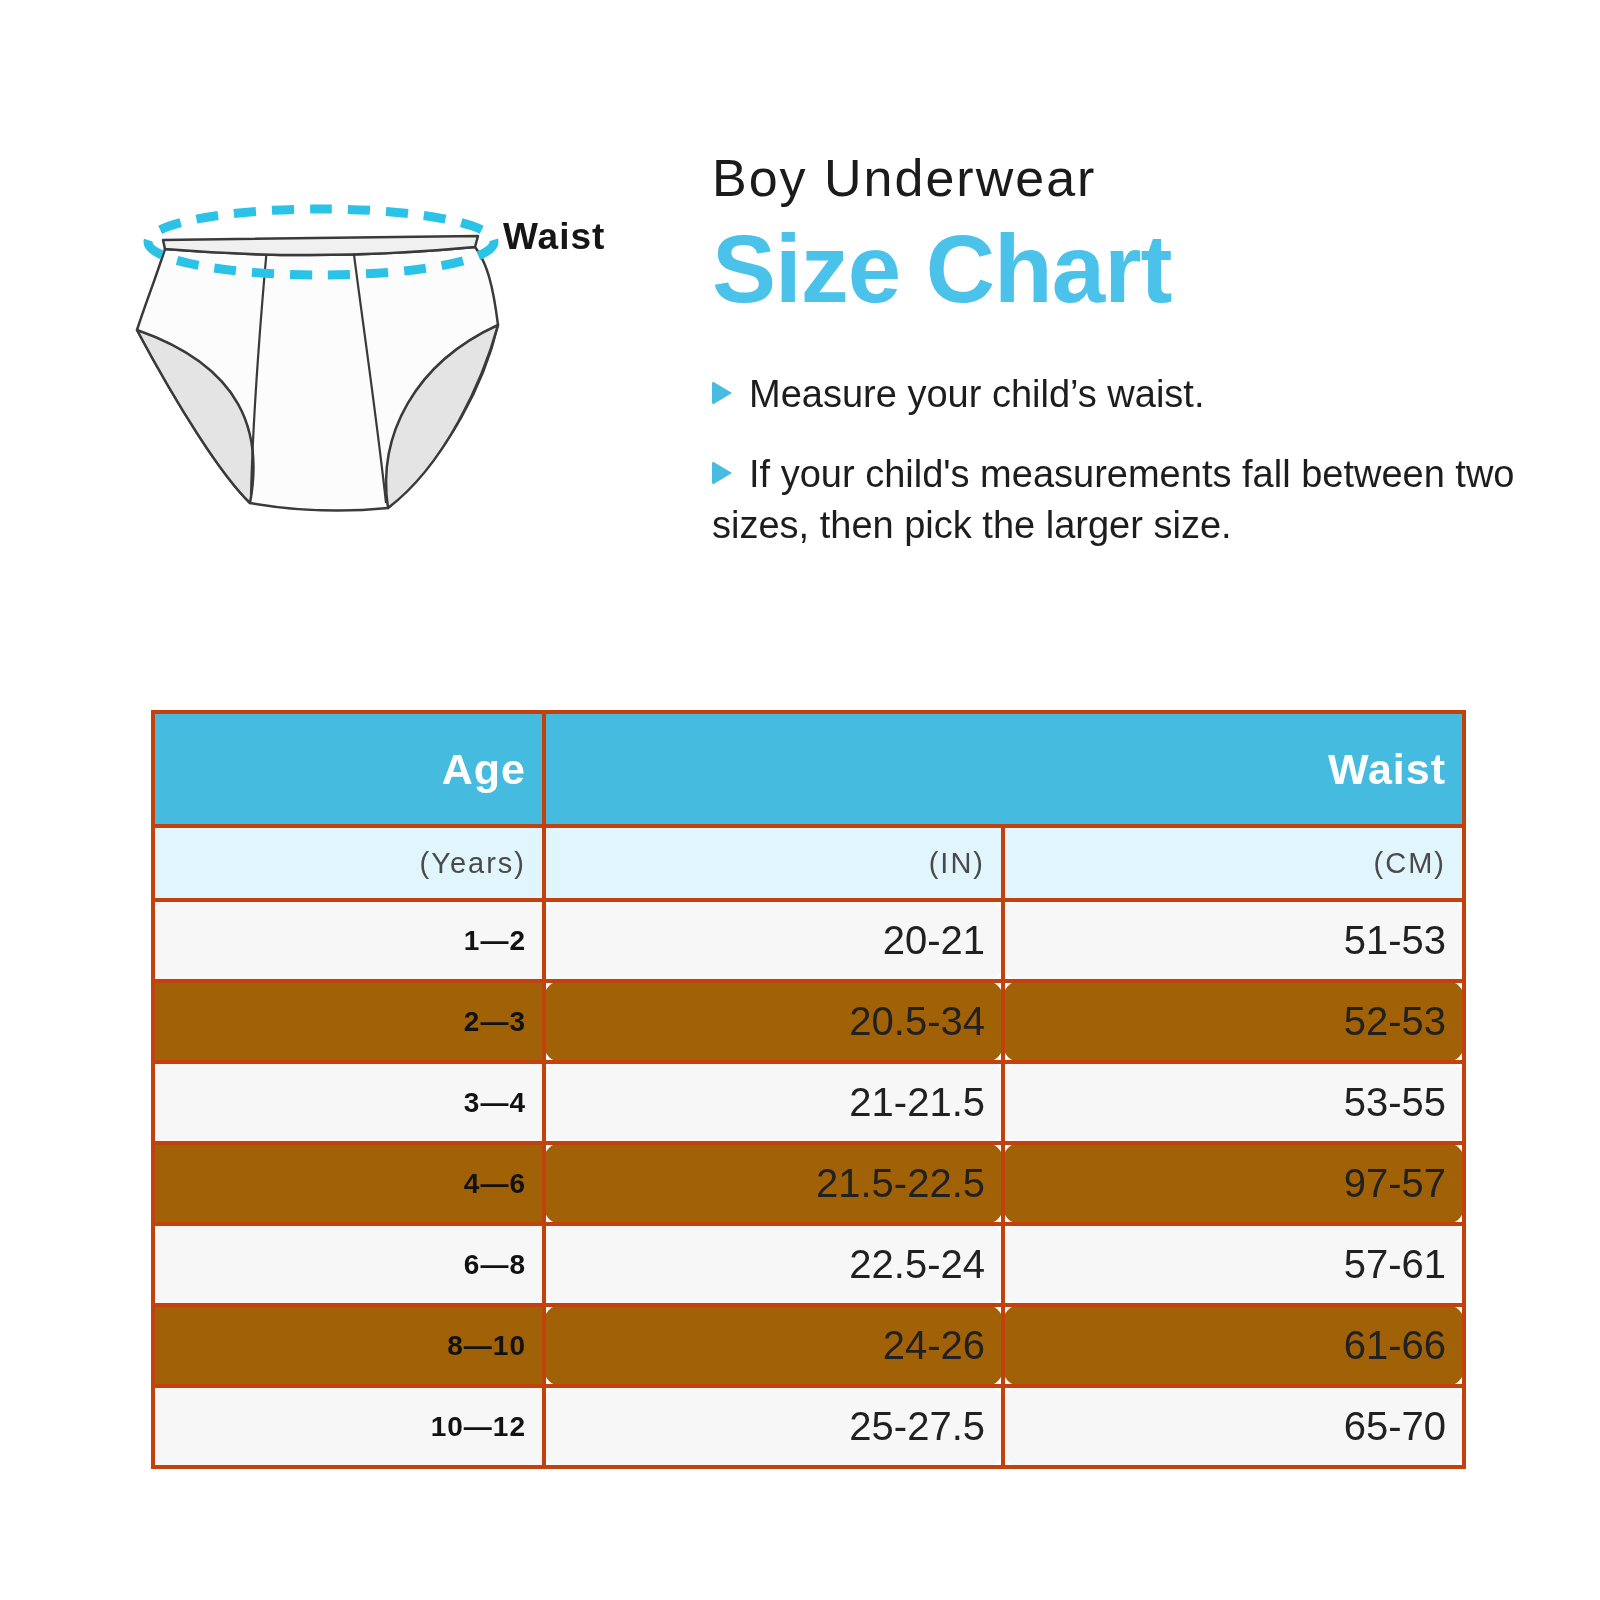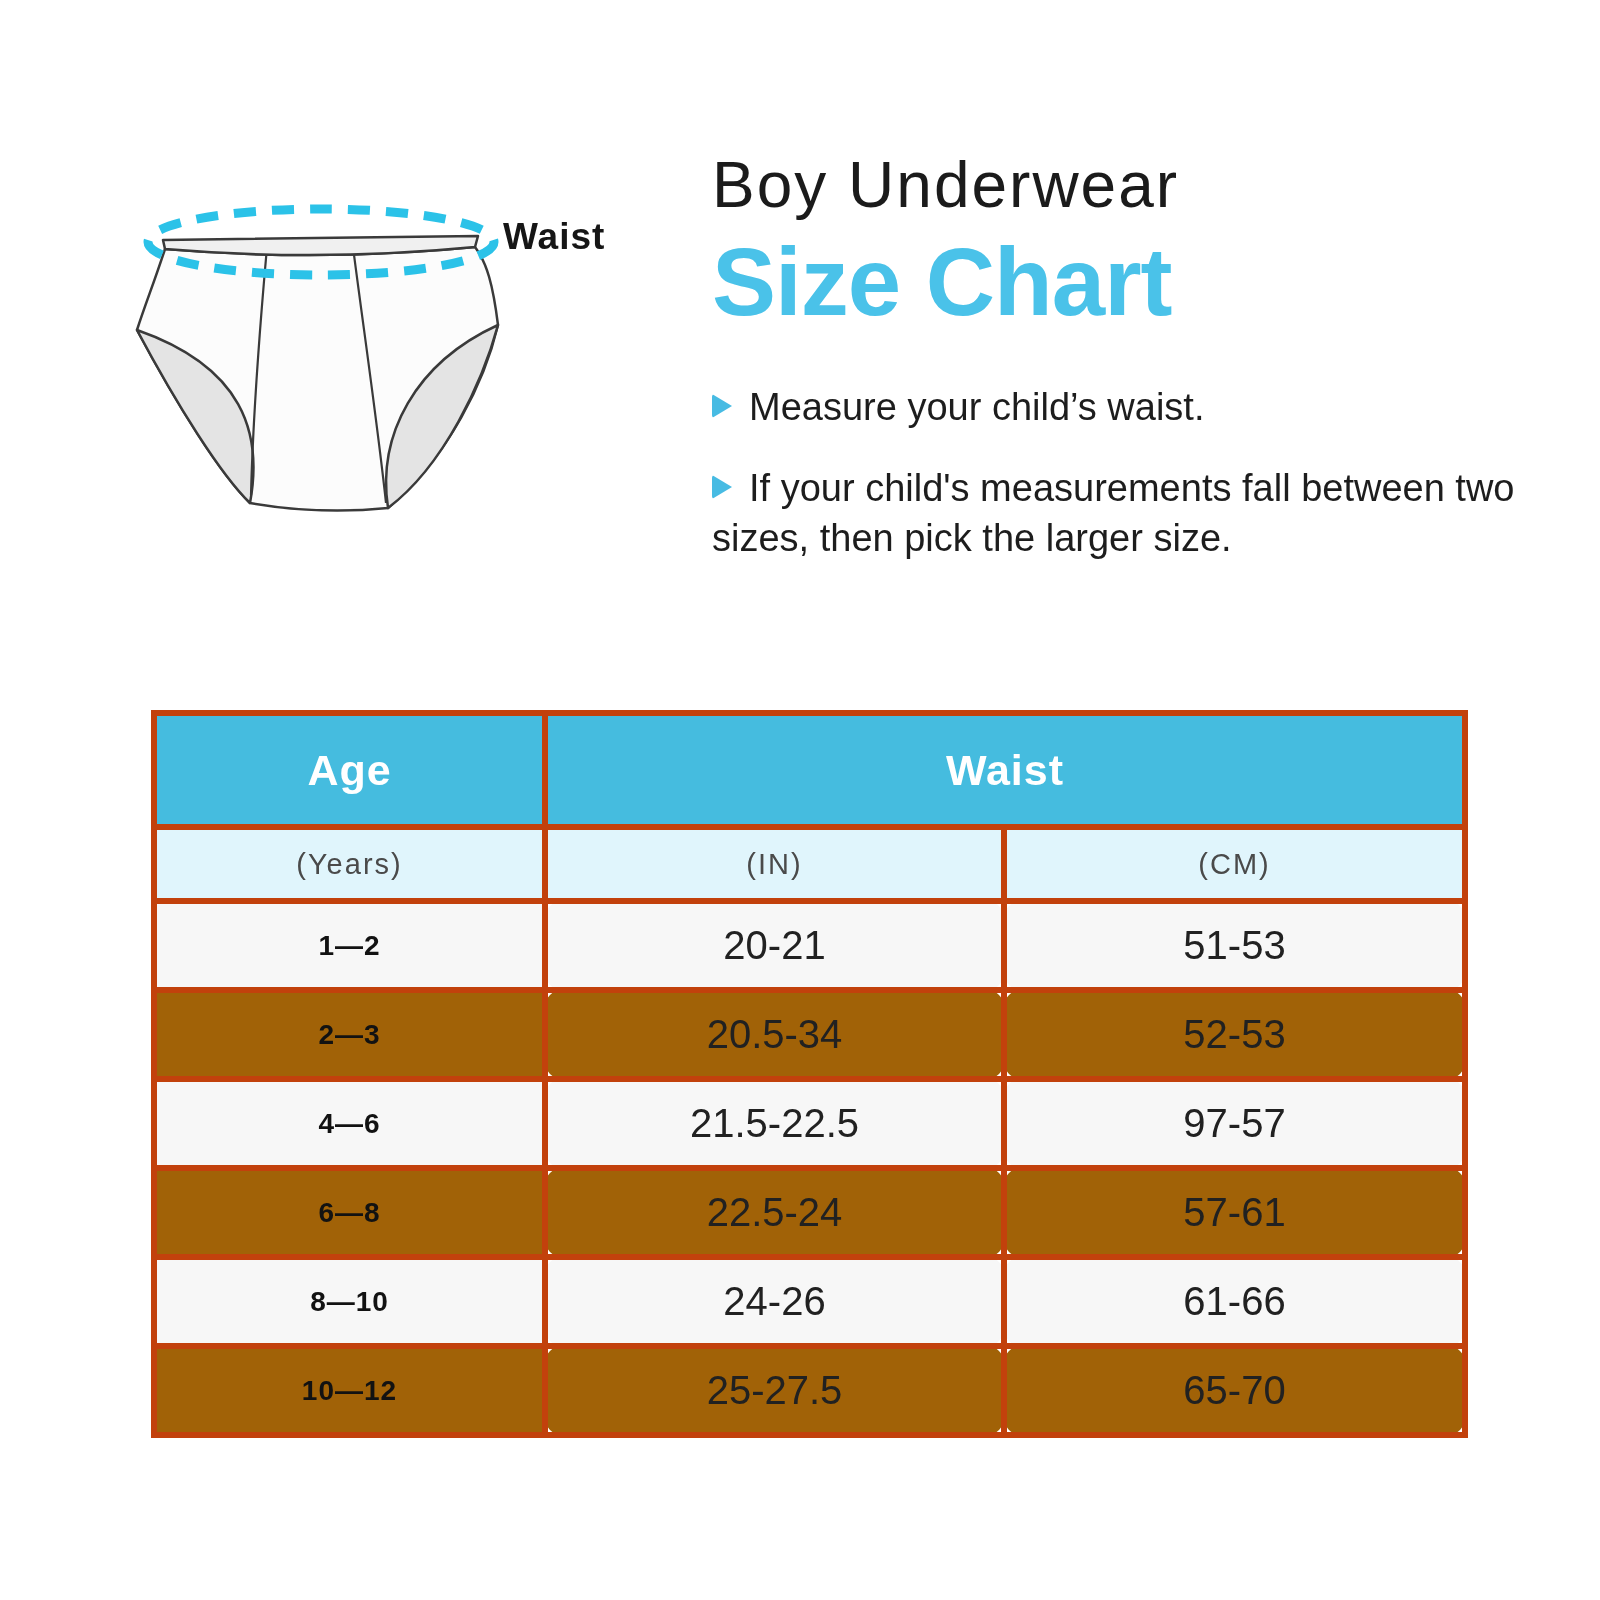--- a/index.html
+++ b/index.html
@@ -6,33 +6,33 @@
   html,body { background:#ffffff; }
   body { font-family:"Liberation Sans","DejaVu Sans",sans-serif; color:#1c1c1c; }
   .canvas{ position:relative; width:1600px; height:1600px; background:#ffffff; overflow:hidden; }
 
   
   .illu{ position:absolute; left:115px; top:165px; width:500px; height:360px; }
   .waist-label{ position:absolute; left:503px; top:216px; font-size:37px; font-weight:700; color:#161616; letter-spacing:1px; }
 
   
   .intro{ position:absolute; left:712px; top:150px; width:845px; }
-  .kicker{ font-size:64px; font-weight:400; color:#1b1b1b; letter-spacing:2px; line-height:1.1; }
+  .kicker{ font-size:52px; font-weight:400; color:#1b1b1b; letter-spacing:2px; line-height:1.1; }
   .big-title{ font-size:96px; font-weight:700; color:#4AC2E9; letter-spacing:-1px; line-height:1.0; margin-top:14px; }
   .bullets{ margin-top:52px; }
   .bullet{ font-size:38px; line-height:1.32; color:#1d1d1d; margin-top:30px; }
   .tri{ display:inline-block; width:0; height:0;
         border-top:12px solid transparent; border-bottom:12px solid transparent;
         border-left:20px solid #47BBE3; border-radius:3px;
         margin-right:17px; transform:translateY(-2px); }
 
   
   .size-table{ position:absolute; left:151px; top:710px; width:1311px; height:728px;
                border-collapse:collapse; table-layout:fixed; }
-  .size-table th, .size-table td{ border:6px solid #c2410c; text-align:center; vertical-align:middle; padding:16px; }
+  .size-table th, .size-table td{ border:4px solid #c2410c; text-align:right; vertical-align:middle; padding:16px; }
   tr.main-h{ height:114px; background:#45BCDF; }
   tr.main-h th{ color:#ffffff; font-size:43px; font-weight:700; letter-spacing:1px; }
   tr.units-h{ height:74px; background:#E0F5FC; }
   tr.units-h td{ color:#4a4a4a; font-size:29px; letter-spacing:2px; }
   .size-table tbody tr{ height:75px; background:#a16207; }
   .size-table tbody tr:nth-child(odd){ background:#F7F7F7; }
   td.c-age{ font-size:28px; font-weight:700; color:#121212; letter-spacing:1px; }
   td.c-val{ font-size:40px; font-weight:400; color:#212121;border-radius:17px; }
 </style>
 </head>
@@ -95,20 +95,25 @@
         <td class="c-age">1—2</td>
         <td class="c-val">20-21</td>
         <td class="c-val">51-53</td>
       </tr>
       <tr>
         <td class="c-age">2—3</td>
         <td class="c-val">20.5-34</td>
         <td class="c-val">52-53</td>
       </tr>
       <tr>
+        <td class="c-age">3—4</td>
+        <td class="c-val">21-21.5</td>
+        <td class="c-val">53-55</td>
+      </tr>
+      <tr>
         <td class="c-age">4—6</td>
         <td class="c-val">21.5-22.5</td>
         <td class="c-val">97-57</td>
       </tr>
       <tr>
         <td class="c-age">6—8</td>
         <td class="c-val">22.5-24</td>
         <td class="c-val">57-61</td>
       </tr>
       <tr>

